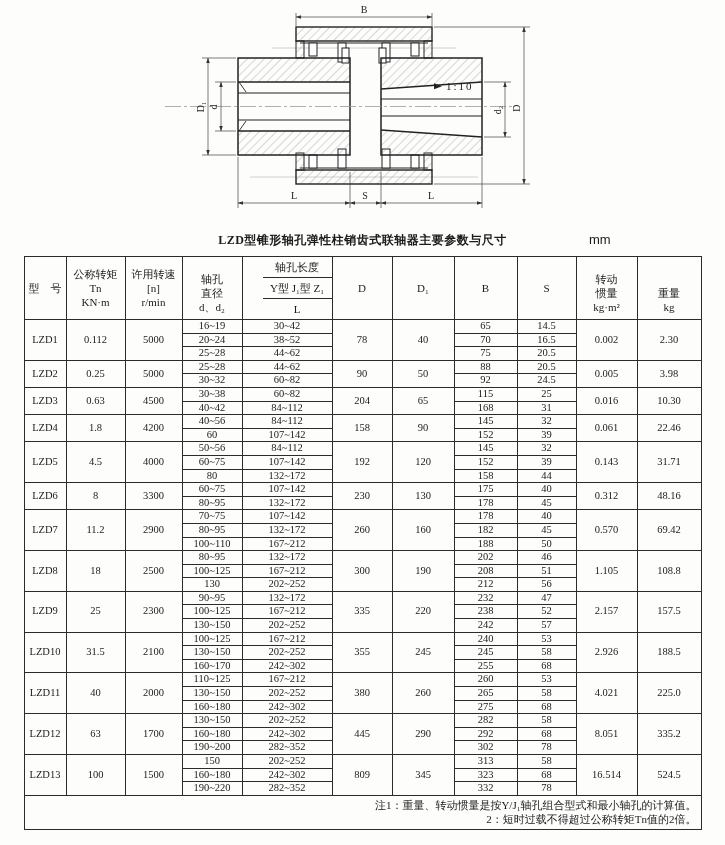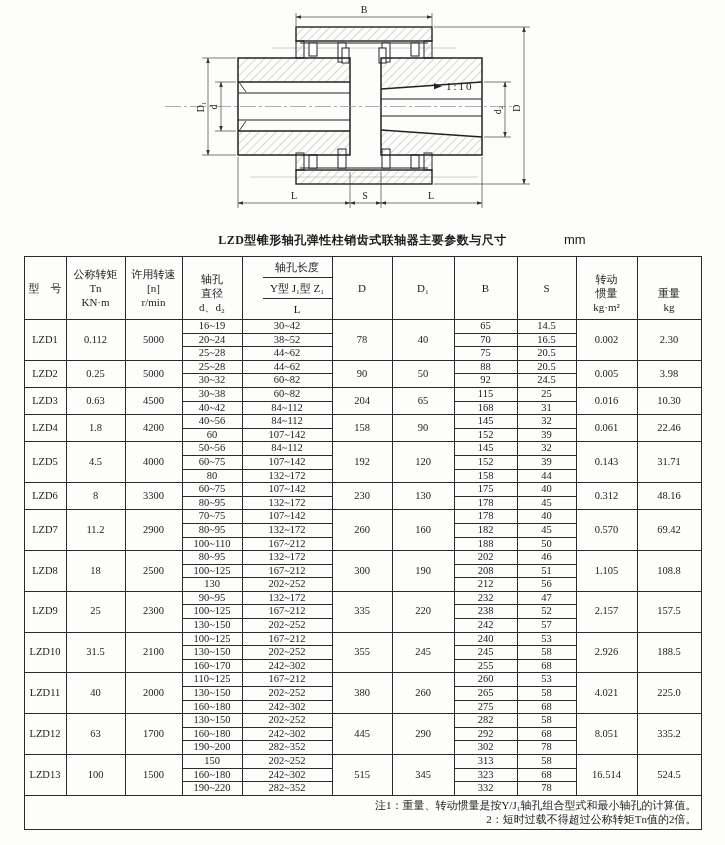--- a/index.html
+++ b/index.html
@@ -15,21 +15,21 @@
   }
   
   .drawing{display:block;margin:0;}
   .drawing text{font-family:"Liberation Serif","DejaVu Serif",serif;fill:#222;}
   
   .title-row{position:relative;height:24px;margin-top:2px;}
   .doc-title{
     position:absolute;left:0;right:0;text-align:center;
     font-size:12px;font-weight:bold;letter-spacing:.5px;line-height:24px;
   }
-  .unit-label{position:absolute;left:564px;top:0;font-size:13px;line-height:24px;font-family:"Liberation Sans","DejaVu Sans",sans-serif;}
+  .unit-label{position:absolute;left:589px;top:0;font-size:13px;line-height:24px;font-family:"Liberation Sans","DejaVu Sans",sans-serif;}
   
   table.spec{
     width:677px;margin:4px auto 0 auto;
     border-collapse:collapse;table-layout:fixed;
     border:1.6px solid #222;
   }
   table.spec th, table.spec td{
     border:1px solid #2b2b2b;
     text-align:center;vertical-align:middle;
     font-weight:normal;
@@ -523,21 +523,21 @@
           <td>282~352</td>
           <td>302</td>
           <td>78</td>
         </tr>
         <tr>
           <td rowspan="3">LZD13</td>
           <td rowspan="3">100</td>
           <td rowspan="3">1500</td>
           <td>150</td>
           <td>202~252</td>
-          <td rowspan="3">515</td>
+          <td rowspan="3">809</td>
           <td rowspan="3">345</td>
           <td>313</td>
           <td>58</td>
           <td rowspan="3">16.514</td>
           <td rowspan="3">524.5</td>
         </tr>
         <tr>
           <td>160~180</td>
           <td>242~302</td>
           <td>323</td>

